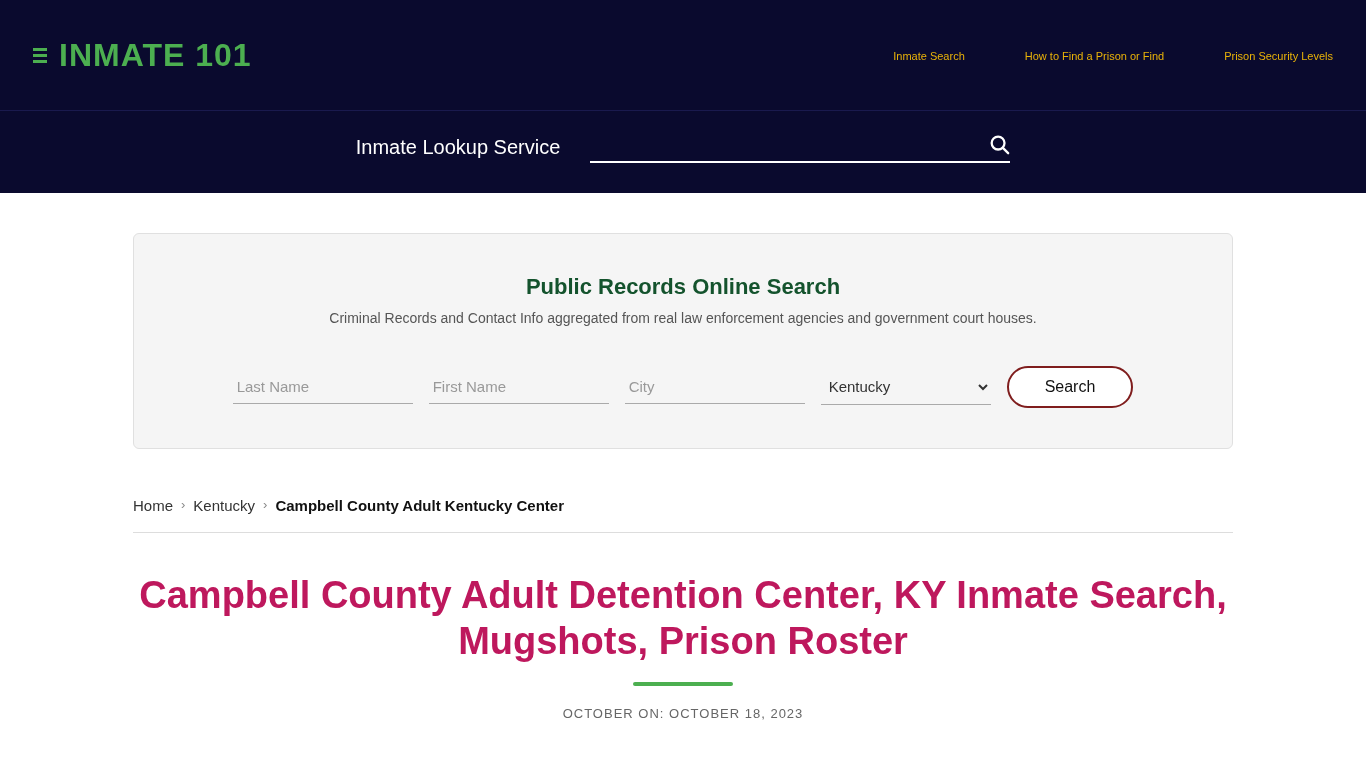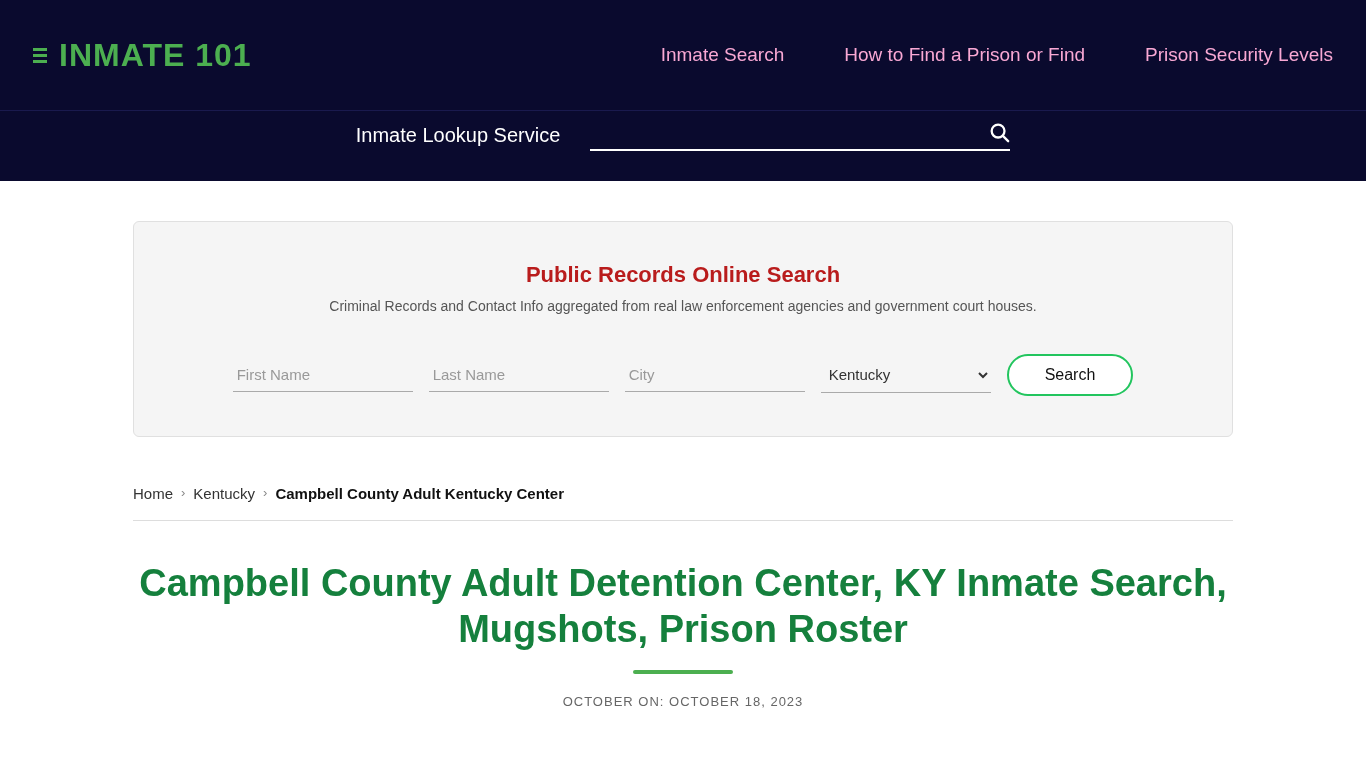--- a/index.html
+++ b/index.html
@@ -38,29 +38,29 @@
     }
     .logo-text span {
       color: #4caf50;
     }
     .nav-links {
       display: flex;
       gap: 60px;
       list-style: none;
     }
     .nav-links a {
-      color: #f9a8d4;
+      color: #eab308;
       text-decoration: none;
-      font-size: 19px;
+      font-size: 11px;
     }
 
     
     .search-section {
       background: #0a0a2e;
-      padding: 8px 40px 30px;
+      padding: 20px 40px 30px;
       display: flex;
       align-items: center;
       justify-content: center;
       gap: 30px;
       border-top: 1px solid #1a1a4e;
     }
     .search-label {
       color: #fff;
       font-size: 20px;
       font-weight: 500;
@@ -103,21 +103,21 @@
       border-radius: 6px;
       max-width: 1100px;
       margin: 0 auto 30px;
       padding: 40px 60px;
       text-align: center;
     }
     .records-card h2 {
       font-size: 22px;
       font-weight: 700;
       margin-bottom: 10px;
-      color: #b91c1c;
+      color: #14532d;
     }
     .records-card p {
       font-size: 14px;
       color: #555;
       margin-bottom: 40px;
     }
     .search-form {
       display: flex;
       align-items: center;
       gap: 16px;
@@ -141,21 +141,21 @@
       background: transparent;
       padding: 8px 4px;
       font-size: 15px;
       color: #333;
       outline: none;
       width: 170px;
       cursor: pointer;
     }
     .search-form .search-btn {
       background: #fff;
-      border: 2px solid #22c55e;
+      border: 2px solid #7f1d1d;
       color: #111;
       padding: 10px 36px;
       font-size: 16px;
       border-radius: 30px;
       cursor: pointer;
       font-weight: 500;
     }
 
     
     .breadcrumb-section {
@@ -178,21 +178,21 @@
 
     
     .main-content {
       max-width: 1100px;
       margin: 0 auto;
       padding: 40px 0 30px;
     }
     .page-title {
       font-size: 38px;
       font-weight: 700;
-      color: #15803d;
+      color: #be185d;
       text-align: center;
       line-height: 1.2;
       margin-bottom: 18px;
     }
     .green-underline {
       width: 100px;
       height: 4px;
       background: #4caf50;
       margin: 0 auto 20px;
       border-radius: 2px;
@@ -243,22 +243,22 @@
     </button>
   </div>
 </div>
 
 <div class="spacer"></div>
 
 <div class="records-card">
   <h2>Public Records Online Search</h2>
   <p>Criminal Records and Contact Info aggregated from real law enforcement agencies and government court houses.</p>
   <div class="search-form">
+    <input type="text" placeholder="Last Name" style="">
     <input type="text" placeholder="First Name" style="">
-    <input type="text" placeholder="Last Name" style="">
     <input type="text" placeholder="City" style="">
     <select>
       <option>Kentucky</option>
       <option>Alabama</option>
       <option>Alaska</option>
       <option>Arizona</option>
       <option>Arkansas</option>
       <option>California</option>
       <option>Colorado</option>
       <option>Texas</option>

